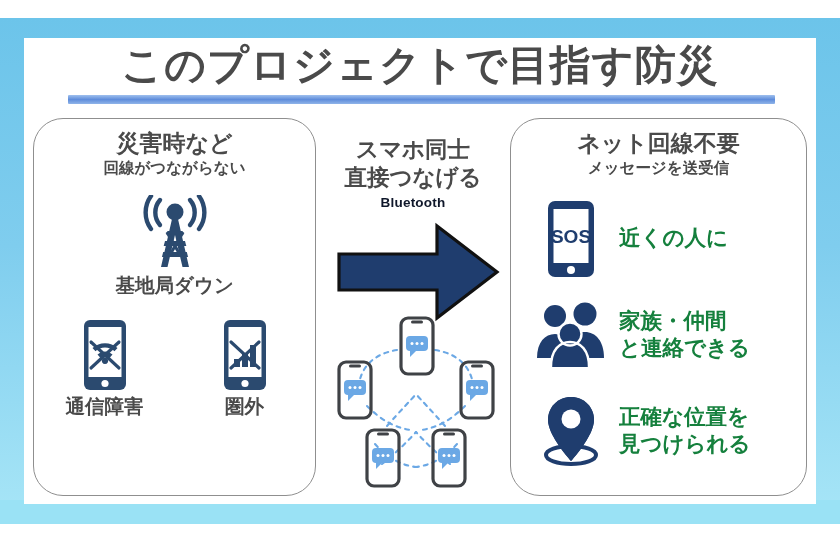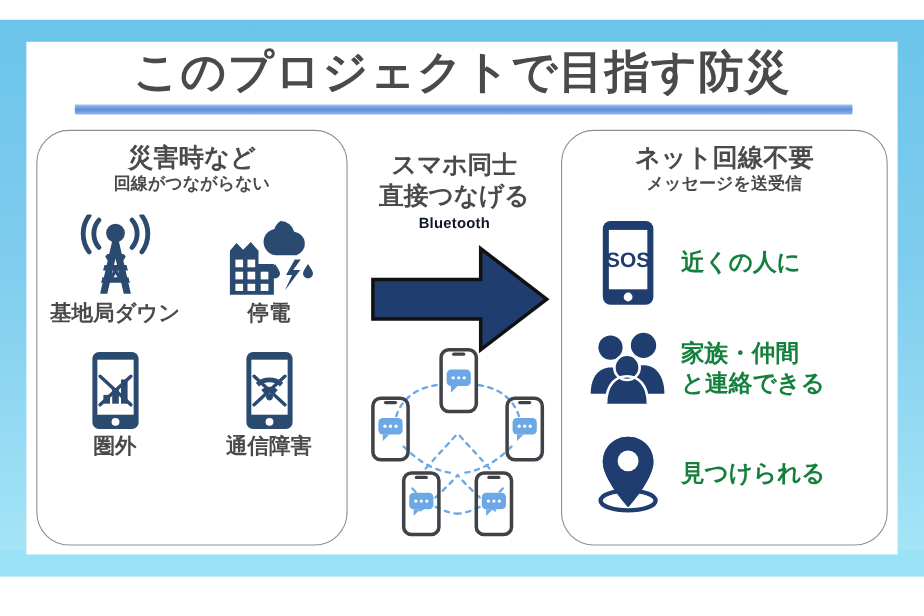--- a/index.html
+++ b/index.html
@@ -250,85 +250,61 @@
                   <path d="M22 5 A19 19 0 0 0 22 30"></path>
                   <path d="M52 5 A19 19 0 0 1 52 30"></path>
                   <path d="M13 1 A28 28 0 0 0 13 34"></path>
                   <path d="M61 1 A28 28 0 0 1 61 34"></path>
                 </g>
               </svg>
             </div>
             <div class="cap">基地局ダウン</div>
           </div>
 
+        </div>
+
+        <div class="lrow second">
           <div class="lcell">
             <div class="glyph">
-              <svg width="84" height="76" viewBox="0 0 84 76">
+              <svg width="56" height="74" viewBox="0 0 56 74">
+                <rect x="7" y="2" width="42" height="70" rx="6" fill="#2b4a6f"></rect>
+                <rect x="11.5" y="9" width="33" height="50" fill="#ffffff"></rect>
+                <circle cx="28" cy="65.5" r="3.6" fill="#ffffff"></circle>
                 <g fill="#2b4a6f">
-                  <path d="M52 6 a13 13 0 0 1 12.5 9.6 a11 11 0 0 1 2 21.4 H48 a12 12 0 0 1 -1.5 -23.8 A13 13 0 0 1 52 6 Z"></path>
-                  <path d="M65 41 L57 55 L62.5 55 L56 69 L70 50.5 L63.5 50.5 L70.5 41 Z"></path>
-                  <path d="M47 45 c3 4.5 4.5 6.8 4.5 8.6 a4.5 4.5 0 0 1 -9 0 c0 -1.8 1.5 -4.1 4.5 -8.6 Z"></path>
-                  <path d="M77 45 c3 4.5 4.5 6.8 4.5 8.6 a4.5 4.5 0 0 1 -9 0 c0 -1.8 1.5 -4.1 4.5 -8.6 Z"></path>
-                  <path d="M6 33 L12 26 L18 32 L25 25 L32 33 L32 45 L46 45 L46 73 L6 73 Z"></path>
-                </g>
-                <g fill="#ffffff">
-                  <rect x="11" y="41" width="7" height="7"></rect>
-                  <rect x="22" y="41" width="7" height="7"></rect>
-                  <rect x="11" y="52" width="7" height="7"></rect>
-                  <rect x="22" y="52" width="7" height="7"></rect>
-                  <rect x="34" y="52" width="7" height="7"></rect>
-                  <rect x="11" y="63" width="7" height="6.5"></rect>
-                  <rect x="22" y="63" width="7" height="6.5"></rect>
-                  <rect x="34" y="63" width="7" height="6.5"></rect>
+                  <path d="M28 46 a3.2 3.2 0 1 1 0.01 0"></path>
+                  <path d="M20.5 36.5 a11 11 0 0 1 15 0 l-3 3.4 a6.7 6.7 0 0 0 -9 0 Z"></path>
+                  <path d="M15.5 30 a18.5 18.5 0 0 1 25 0 l-3 3.3 a14 14 0 0 0 -19 0 Z"></path>
+                </g>
+                <g stroke="#2b4a6f" stroke-width="3.1" stroke-linecap="round">
+                  <line x1="14" y1="24" x2="42" y2="50"></line>
+                  <line x1="42" y1="24" x2="14" y2="50"></line>
                 </g>
               </svg>
             </div>
-            <div class="cap">停電</div>
-          </div>
-        </div>
-
-        <div class="lrow second">
+            <div class="cap">通信障害</div>
+          </div>
+
           <div class="lcell">
             <div class="glyph">
               <svg width="56" height="74" viewBox="0 0 56 74">
                 <rect x="7" y="2" width="42" height="70" rx="6" fill="#2b4a6f"></rect>
                 <rect x="11.5" y="9" width="33" height="50" fill="#ffffff"></rect>
                 <circle cx="28" cy="65.5" r="3.6" fill="#ffffff"></circle>
                 <g fill="#2b4a6f">
                   <rect x="17" y="41" width="6" height="8"></rect>
                   <rect x="25" y="35" width="6" height="14"></rect>
                   <rect x="33" y="27" width="6" height="22"></rect>
                 </g>
                 <g stroke="#2b4a6f" stroke-width="3.1" stroke-linecap="round">
                   <line x1="14" y1="24" x2="42" y2="50"></line>
                   <line x1="42" y1="24" x2="14" y2="50"></line>
                 </g>
               </svg>
             </div>
             <div class="cap">圏外</div>
-          </div>
-
-          <div class="lcell">
-            <div class="glyph">
-              <svg width="56" height="74" viewBox="0 0 56 74">
-                <rect x="7" y="2" width="42" height="70" rx="6" fill="#2b4a6f"></rect>
-                <rect x="11.5" y="9" width="33" height="50" fill="#ffffff"></rect>
-                <circle cx="28" cy="65.5" r="3.6" fill="#ffffff"></circle>
-                <g fill="#2b4a6f">
-                  <path d="M28 46 a3.2 3.2 0 1 1 0.01 0"></path>
-                  <path d="M20.5 36.5 a11 11 0 0 1 15 0 l-3 3.4 a6.7 6.7 0 0 0 -9 0 Z"></path>
-                  <path d="M15.5 30 a18.5 18.5 0 0 1 25 0 l-3 3.3 a14 14 0 0 0 -19 0 Z"></path>
-                </g>
-                <g stroke="#2b4a6f" stroke-width="3.1" stroke-linecap="round">
-                  <line x1="14" y1="24" x2="42" y2="50"></line>
-                  <line x1="42" y1="24" x2="14" y2="50"></line>
-                </g>
-              </svg>
-            </div>
-            <div class="cap">通信障害</div>
           </div>
         </div>
 
       </div>
     </div>
 
     <div class="center">
       <div class="center-head">
         <div class="c1">スマホ同士</div>
         <div class="c1">直接つなげる</div>
@@ -479,20 +455,21 @@
             <svg width="68" height="76" viewBox="0 0 68 76">
               <path d="M34 4 C21 4 11 14 11 27 C11 43 34 68 34 68 C34 68 57 43 57 27 C57 14 47 4 34 4 Z" fill="#1f3d6e"></path>
               <circle cx="34" cy="26" r="9.5" fill="#ffffff"></circle>
               <ellipse cx="34" cy="62" rx="25" ry="9" fill="none" stroke="#1f3d6e" stroke-width="4"></ellipse>
               <path d="M22 50 C26 58 34 62 34 62 C34 62 42 58 46 50 L46 44 L22 44 Z" fill="#ffffff"></path>
               <path d="M34 4 C21 4 11 14 11 27 C11 43 34 68 34 68 C34 68 57 43 57 27 C57 14 47 4 34 4 Z" fill="#1f3d6e"></path>
               <circle cx="34" cy="26" r="9.5" fill="#ffffff"></circle>
             </svg>
           </div>
           <div class="btext">
+            <div>正確な位置を</div>
             <div>見つけられる</div>
           </div>
         </div>
 
       </div>
     </div>
 
   </div>
 </div>
 

